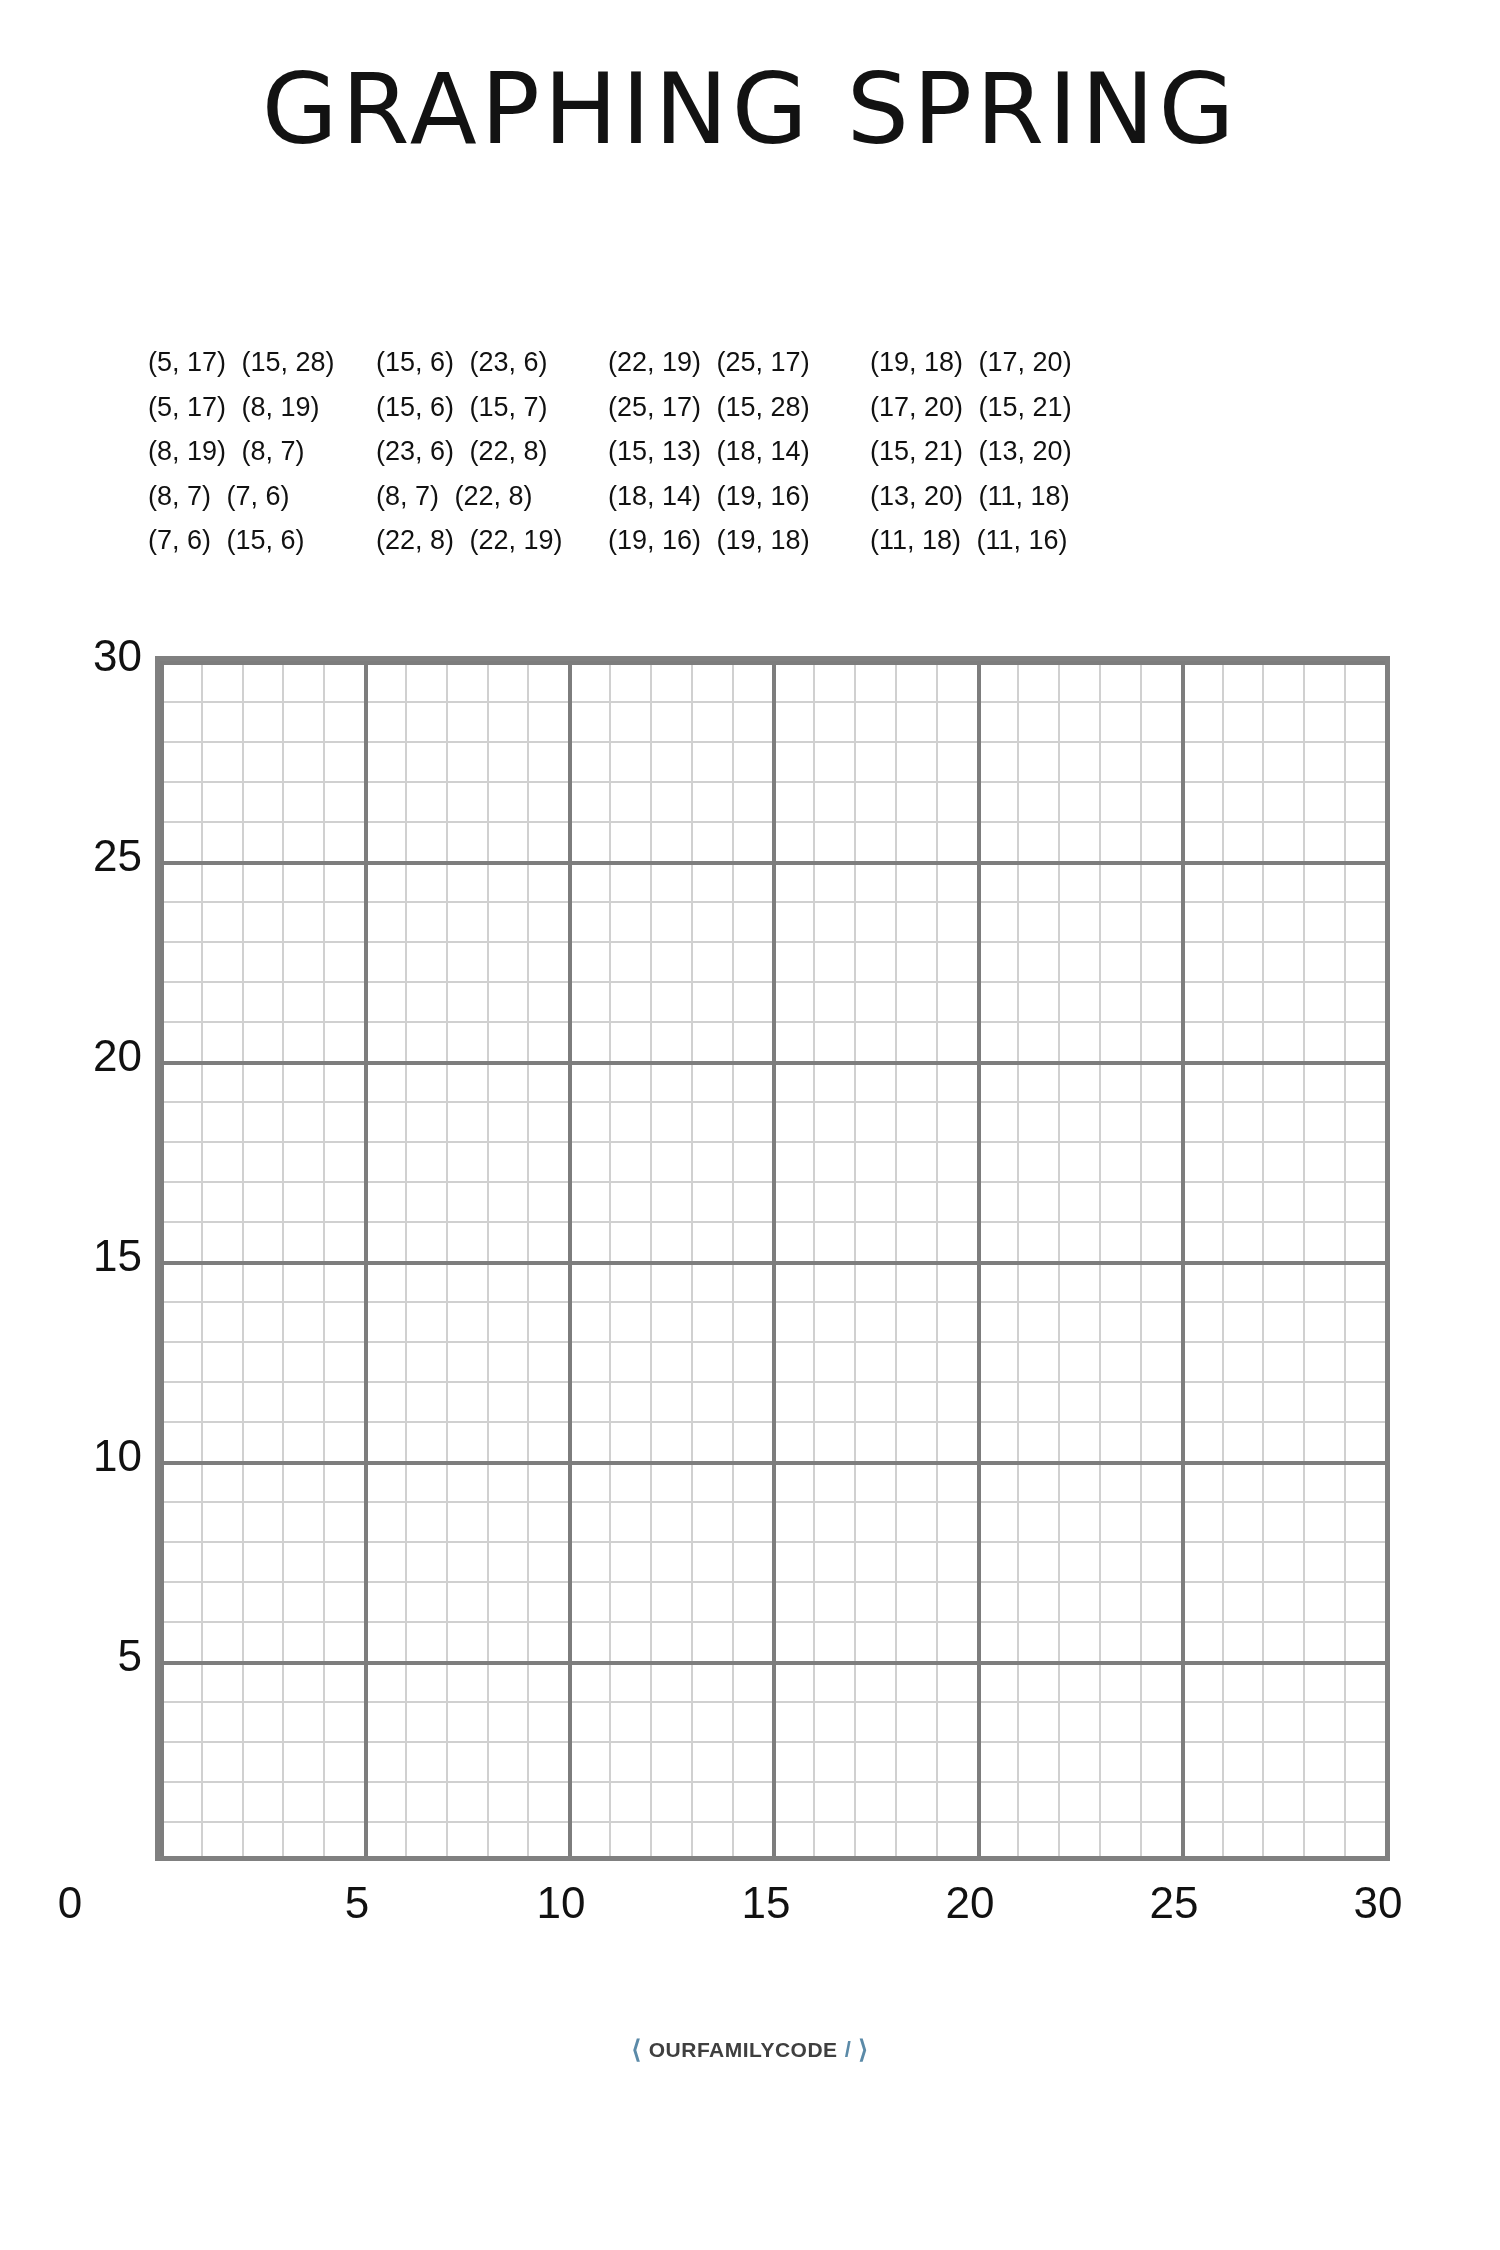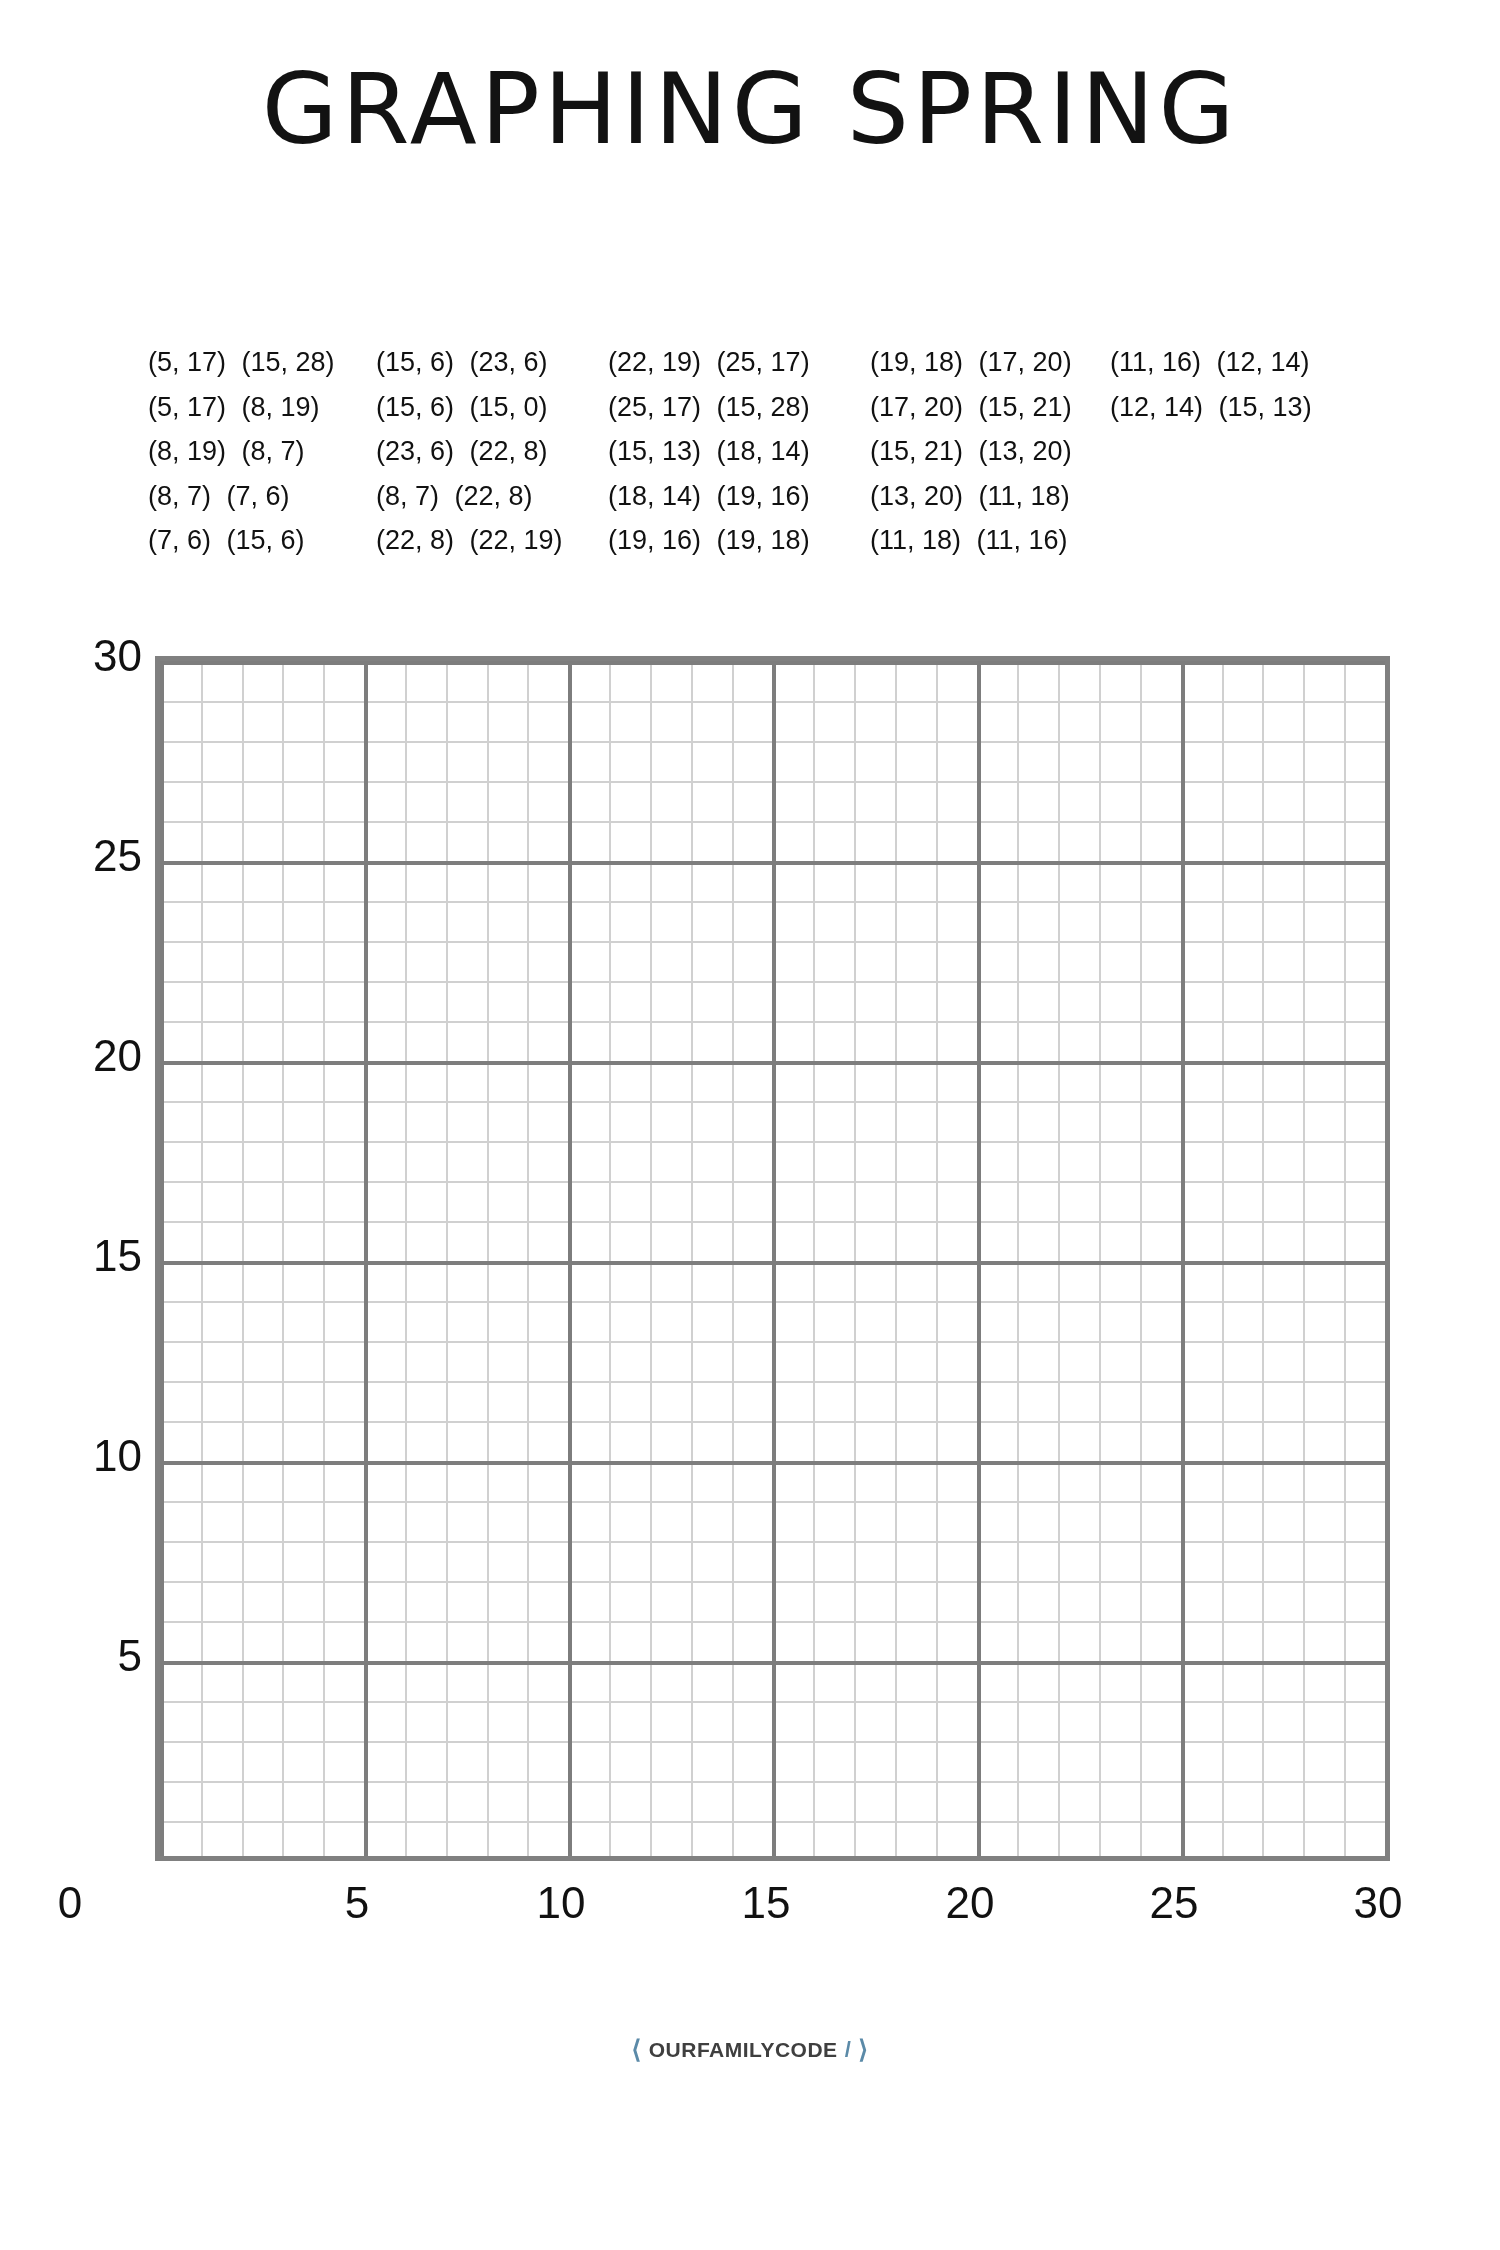--- a/index.html
+++ b/index.html
@@ -190,21 +190,21 @@
       </div>
     </div>
 
     <div class="coord-col c1">
       <div class="coord-row">
         <span>(15, 6)</span>
         <span class="p2">(23, 6)</span>
       </div>
       <div class="coord-row">
         <span>(15, 6)</span>
-        <span class="p2">(15, 0)</span>
+        <span class="p2">(15, 7)</span>
       </div>
       <div class="coord-row">
         <span>(23, 6)</span>
         <span class="p2">(22, 8)</span>
       </div>
       <div class="coord-row">
         <span>(8, 7)</span>
         <span class="p2">(22, 8)</span>
       </div>
       <div class="coord-row">
@@ -252,30 +252,20 @@
       <div class="coord-row">
         <span>(13, 20)</span>
         <span class="p2">(11, 18)</span>
       </div>
       <div class="coord-row">
         <span>(11, 18)</span>
         <span class="p2">(11, 16)</span>
       </div>
     </div>
 
-    <div class="coord-col c4">
-      <div class="coord-row">
-        <span>(11, 16)</span>
-        <span class="p2">(12, 14)</span>
-      </div>
-      <div class="coord-row">
-        <span>(12, 14)</span>
-        <span class="p2">(15, 13)</span>
-      </div>
-    </div>
 
   </div>
 
   <div class="graph-wrap">
     <div class="plot"></div>
 
     <div class="ylab" style="top:-25px;">30</div>
     <div class="ylab" style="top:175px;">25</div>
     <div class="ylab" style="top:375px;">20</div>
     <div class="ylab" style="top:575px;">15</div>

